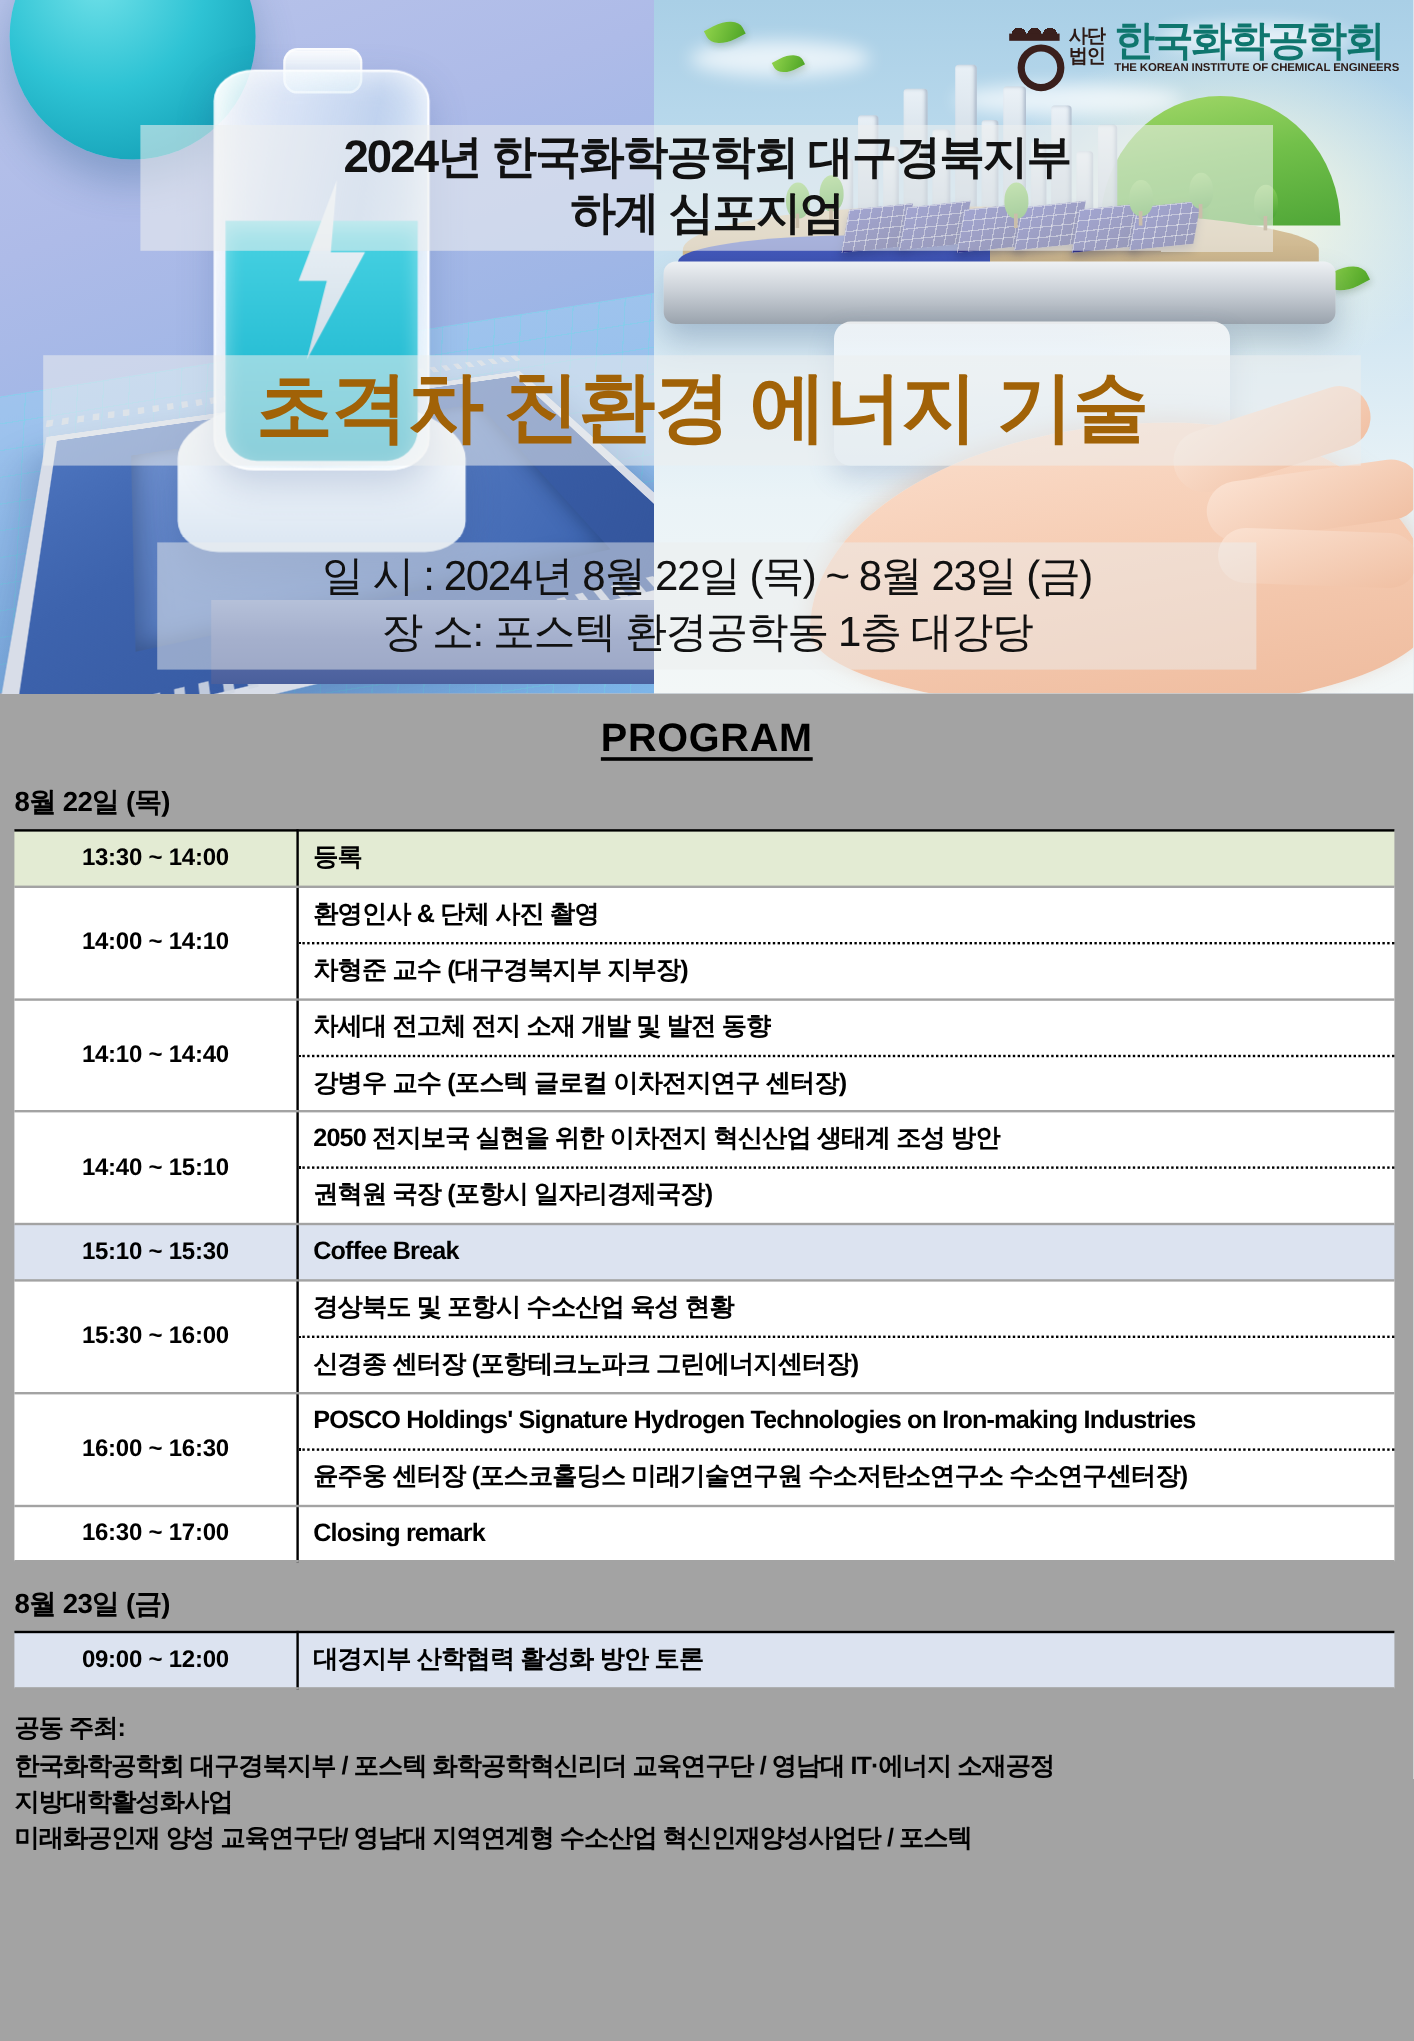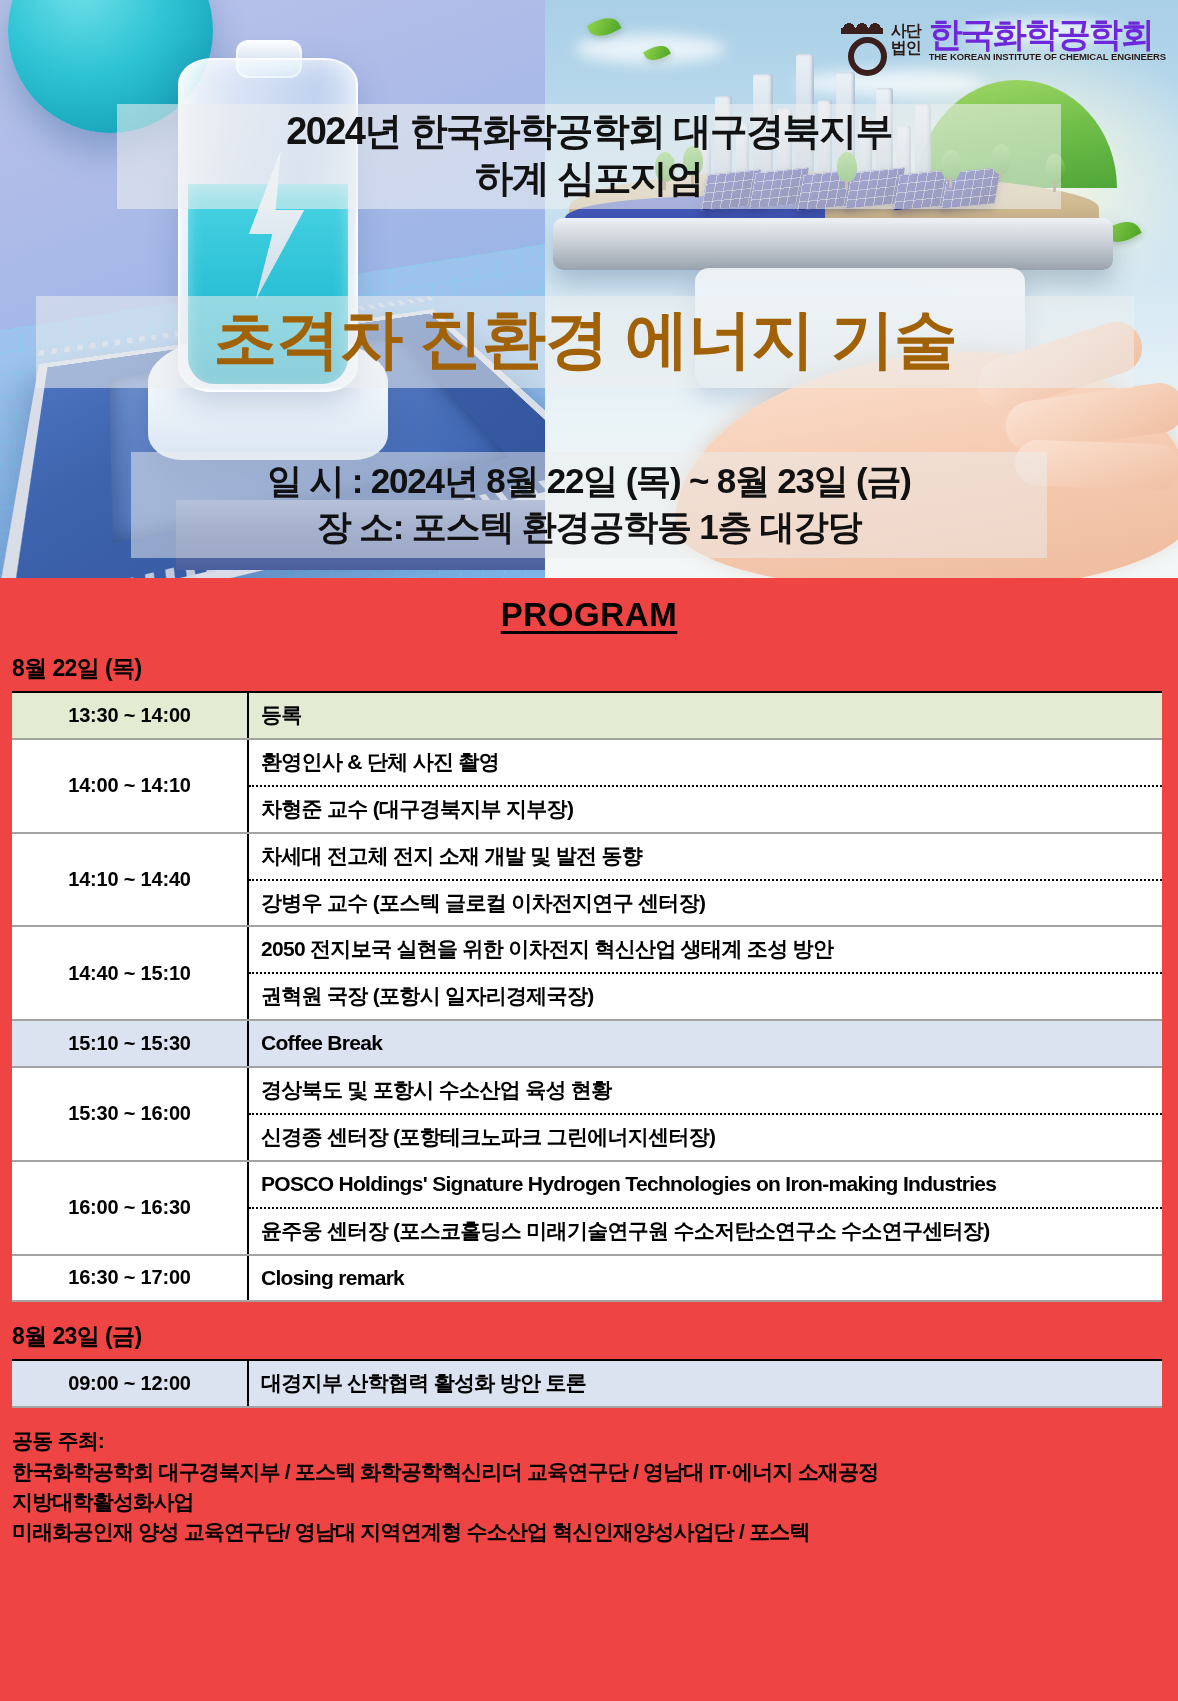--- a/index.html
+++ b/index.html
@@ -285,21 +285,21 @@
   }
   .logo-main {
     display: flex;
     flex-direction: column;
     align-items: flex-start;
   }
   .logo-ko {
     font-size: 34px;
     font-weight: 700;
     line-height: .95;
-    color: #6d28d9;
+    color: #0f766e;
     letter-spacing: -2px;
   }
   .logo-en {
     font-size: 9.5px;
     font-weight: 700;
     letter-spacing: -.1px;
     color: #2c1a16;
     margin-top: 1px;
   }
 
@@ -329,33 +329,33 @@
     line-height: 1.18;
     color: #a16207;
   }
   .info-band {
     left: 131px; top: 452px; width: 916px;
     background: rgba(235,238,238,.50);
     padding: 6px 0 8px;
   }
   .info-band .line {
     font-size: 35px;
-    font-weight: 700;
+    font-weight: 400;
     letter-spacing: -1.2px;
     line-height: 1.32;
     color: #111;
     text-align: center;
   }
 
   
   .program {
     position: relative;
     width: 1178px;
     height: 1123px;
-    background: #ef4444;
+    background: #a3a3a3;
     padding: 0;
   }
   .program-title {
     text-align: center;
     font-size: 33px;
     font-weight: 700;
     letter-spacing: .6px;
     padding-top: 18px;
     text-decoration: underline;
     text-underline-offset: 5px;

